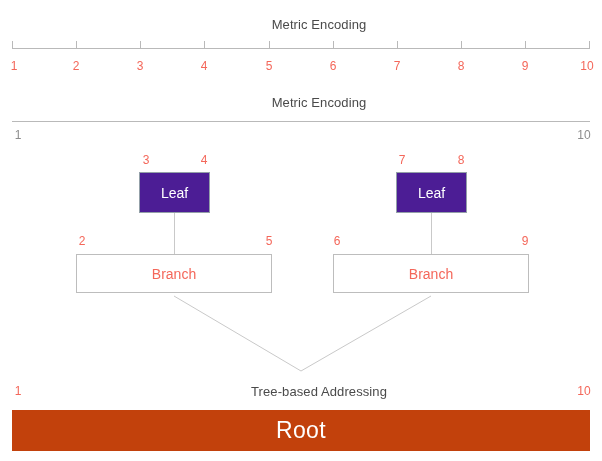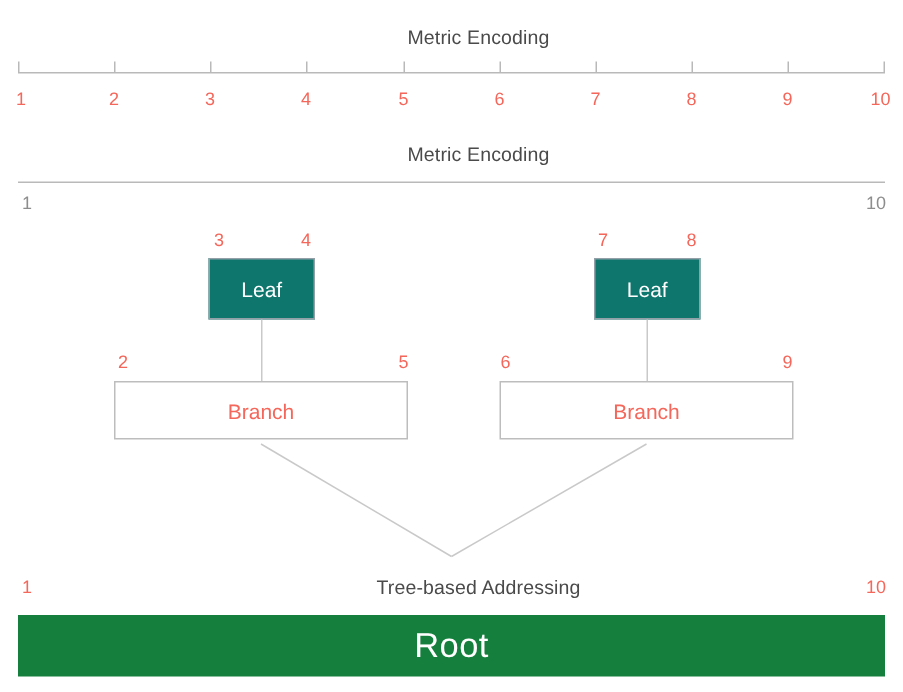--- a/index.html
+++ b/index.html
@@ -54,21 +54,21 @@
   }
   .tick {
     position: absolute;
     width: 1px;
     background: #b9b9b9;
   }
 
   
   .leaf-box {
     position: absolute;
-    background: #0f766e;
+    background: #4c1d95;
     border: 1px solid #93a0a8;
     box-sizing: border-box;
     color: #ffffff;
     font-size: 14px;
     display: flex;
     align-items: center;
     justify-content: center;
   }
 
   .branch-box {
@@ -78,21 +78,21 @@
     box-sizing: border-box;
     color: #f4675a;
     font-size: 14px;
     display: flex;
     align-items: center;
     justify-content: center;
   }
 
   .root-box {
     position: absolute;
-    background: #15803d;
+    background: #c2410c;
     color: #ffffff;
     font-size: 23px;
     display: flex;
     align-items: center;
     justify-content: center;
     letter-spacing: 0.3px;
   }
 
   
   .vline {

